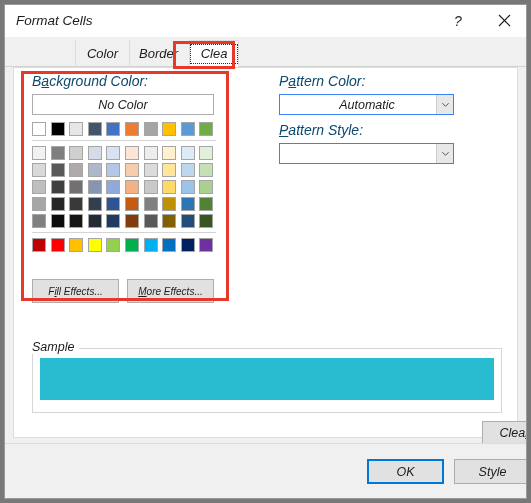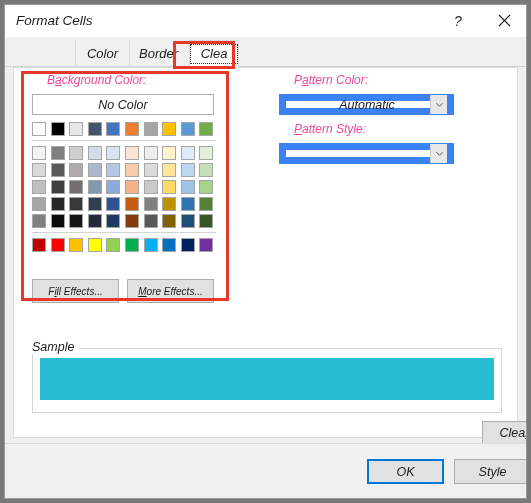--- a/index.html
+++ b/index.html
@@ -72,23 +72,22 @@
   
   #panel {
     position: absolute; left: 8px; top: 62px;
     width: 505px; height: 371px;
     background: #ffffff;
     border: 1px solid #dcdcdc;
   }
 
   .grp-label {
     position: absolute;
-    font-size: 12px; color: #ec4899;
+    font-size: 14px; color: #0c4a6e;
     white-space: nowrap;
-    margin-left: 15px;
   }
   .acc { text-decoration: underline; }
 
   
   #no-color-btn {
     position: absolute; left: 18px; top: 26px;
     width: 182px; height: 21px;
     background: #ffffff;
     border: 1px solid #adadad;
     display: flex; align-items: center; justify-content: center;
@@ -118,21 +117,21 @@
     font-size: 10px; color: #1c1c1c;
     cursor: default;
   }
   #fill-effects-btn { left: 18px; top: 211px; width: 87px; }
   #more-colors-btn  { left: 113px; top: 211px; width: 87px; }
 
   
   .combo {
     position: absolute; height: 21px;
     background: #ffffff;
-    border: 7px solid #3b82f6;
+    border: 1px solid #3b82f6;
     display: flex; align-items: center;
     cursor: default;
   }
   .combo-text {
     flex: 1; text-align: center;
     font-size: 12.5px; color: #1c1c1c;
     padding-left: 18px;
   }
   .combo-arrow {
     width: 17px; height: 19px;

